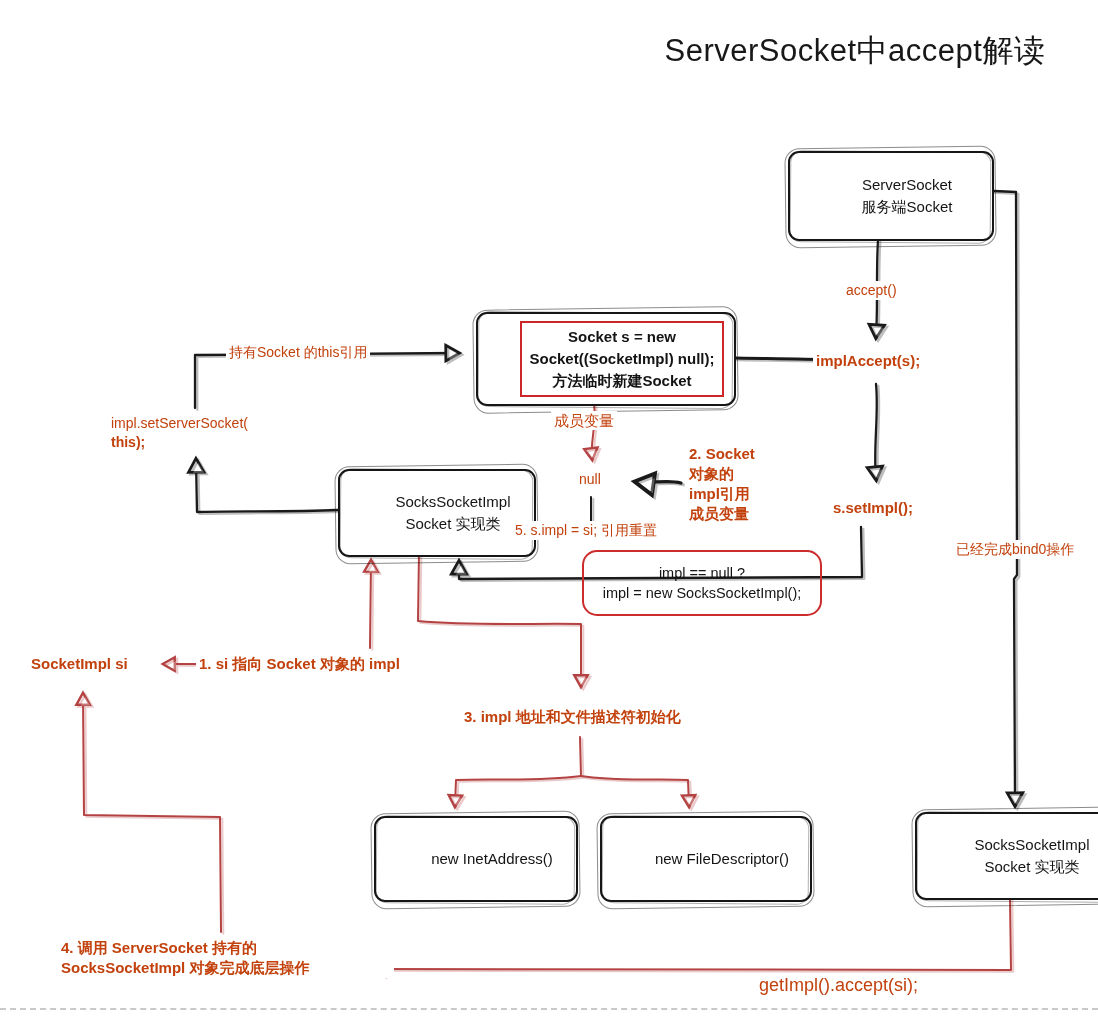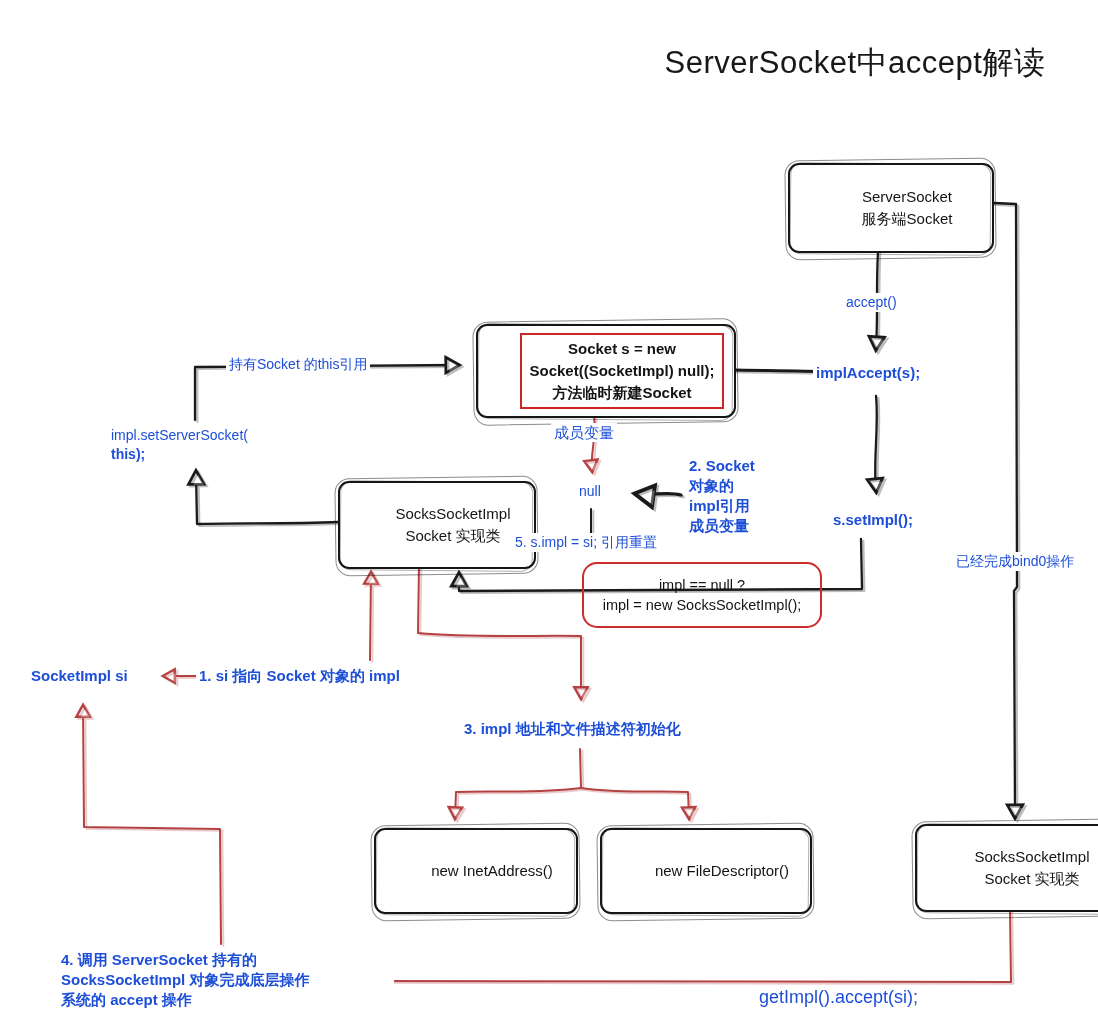--- a/index.html
+++ b/index.html
@@ -1,21 +1,21 @@
 <!DOCTYPE html>
 <html><head>
 <meta charset="utf-8">
 <style>
   html,body{margin:0;padding:0;background:#fff;}
   body{width:1098px;height:1019px;position:relative;overflow:hidden;
        font-family:"Liberation Sans","DejaVu Sans",sans-serif;color:#141414;}
-  .stage{position:absolute;inset:0;margin-top:12px;}
+  .stage{position:absolute;inset:0;}
   svg.wires{position:absolute;left:0;top:0;z-index:1;}
   .lbl{position:absolute;z-index:3;background:#fff;padding:0 3px;white-space:nowrap;
-       font-size:14px;line-height:19px;color:#1d4ed8;}
+       font-size:14px;line-height:19px;color:#c2410c;}
   .lbl.b{font-weight:bold;font-size:15px;text-align:right;}
   .lbl.center{text-align:left;white-space:normal;}
   .title{position:absolute;left:620px;top:30px;width:470px;text-align:center;
          font-size:31px;color:#181818;letter-spacing:.5px;z-index:3;background:transparent;padding:0;}
   .sketchbox{position:absolute;z-index:2;background:#fff;border:2.6px solid #161616;
              border-radius:11px;display:flex;flex-direction:column;align-items:center;
              justify-content:center;text-align:center;font-size:15px;line-height:22px;padding-left:32px;}
   .sketchbox::before{content:"";position:absolute;inset:-6px -4px -8px -5px;
              border:1.7px solid rgba(25,25,25,.5);border-radius:15px;
              transform:rotate(-.8deg);pointer-events:none;}
@@ -141,19 +141,18 @@
 
   <div class="lbl b" style="left:28px;top:654px;">SocketImpl si</div>
 
   <div class="lbl b" style="left:196px;top:654px;">1. si 指向 Socket 对象的 impl</div>
 
   <div class="lbl b" style="left:461px;top:707px;">3. impl 地址和文件描述符初始化</div>
 
   <div class="lbl b center step4">
     <div>4. 调用 ServerSocket 持有的</div>
     <div>SocksSocketImpl 对象完成底层操作</div>
-    <div>系统的 accept 操作</div>
   </div>
 
   <div class="lbl" style="left:756px;top:976px;font-size:18px;">getImpl().accept(si);</div>
 
   <div class="dashline"></div>
 </div>
 
 </body></html>

